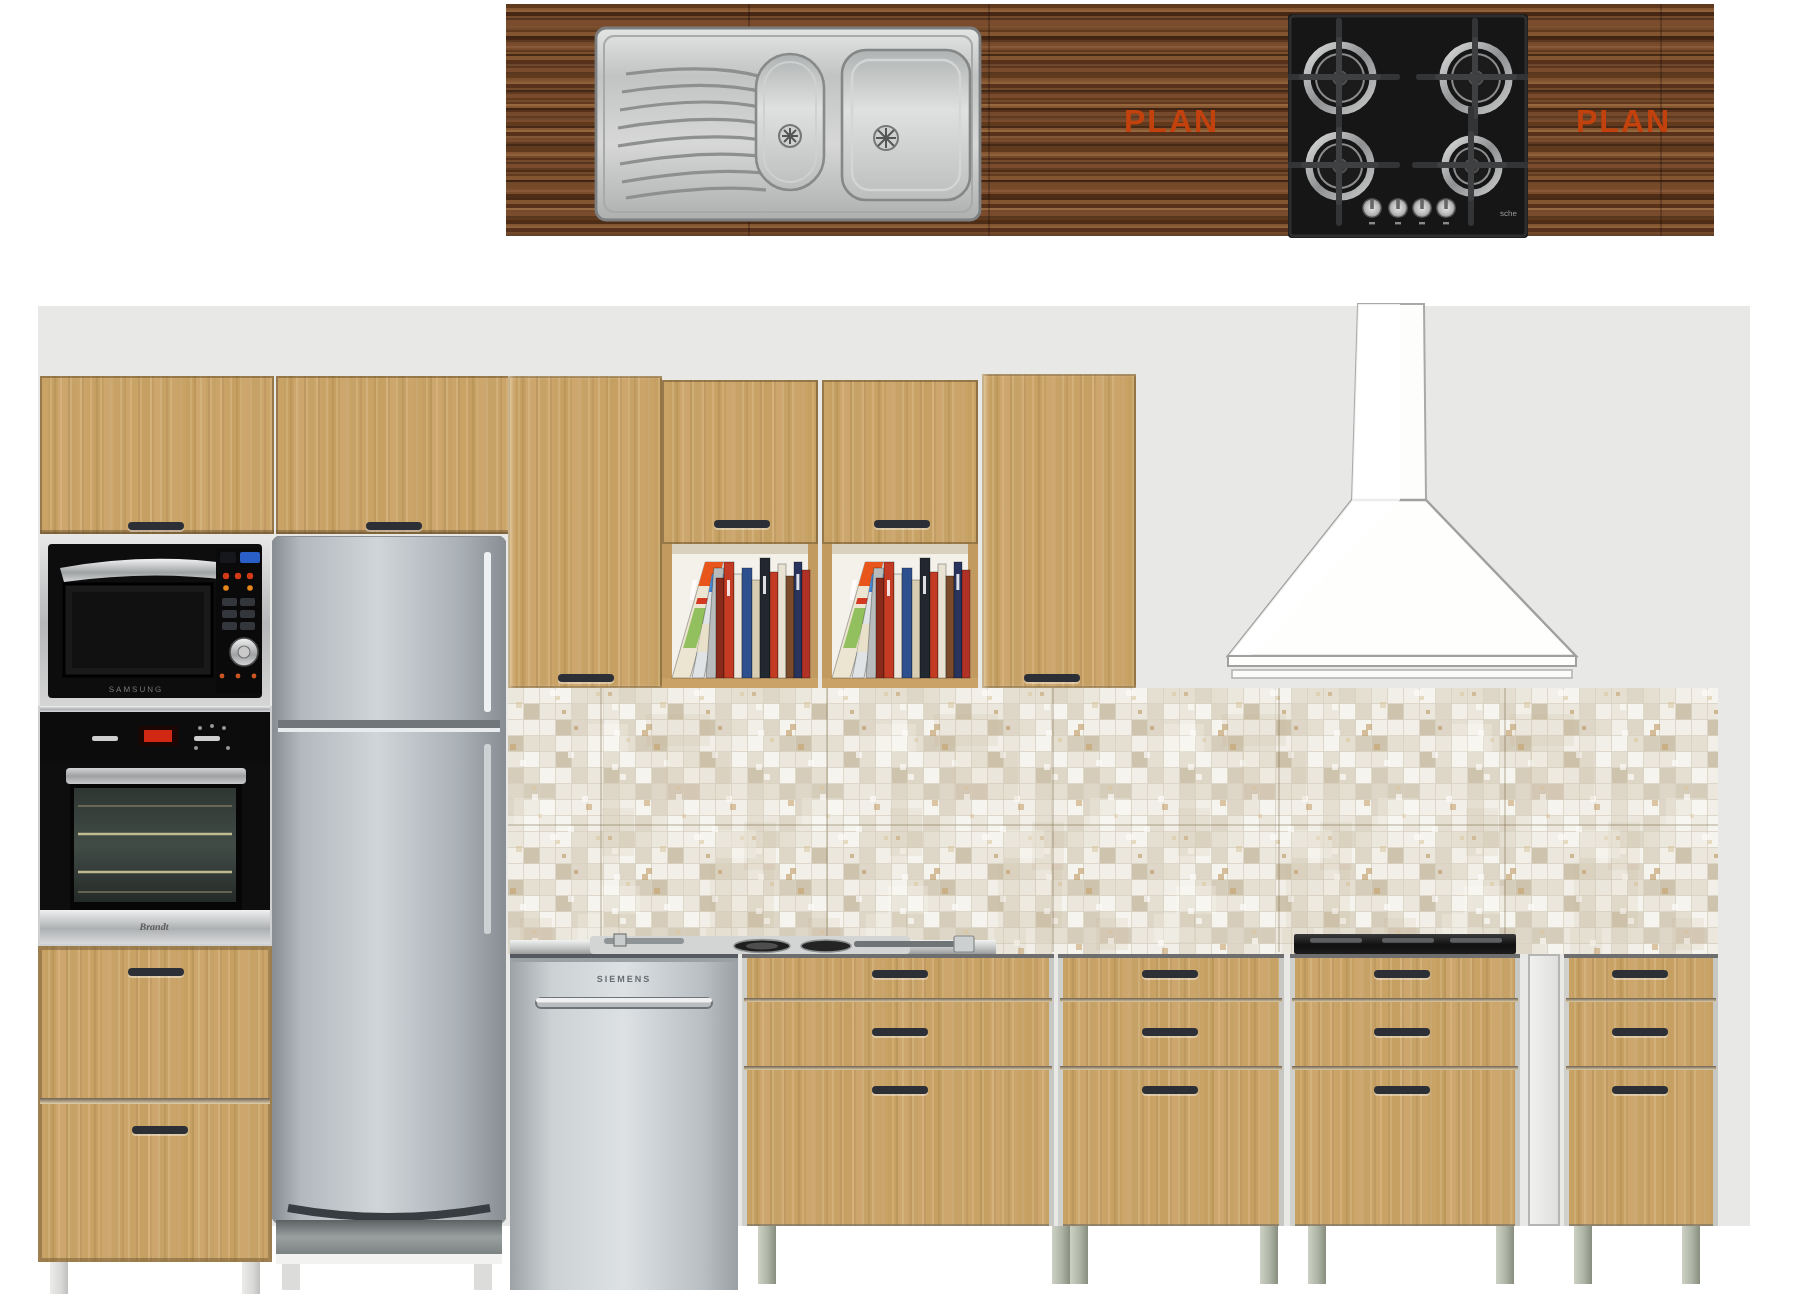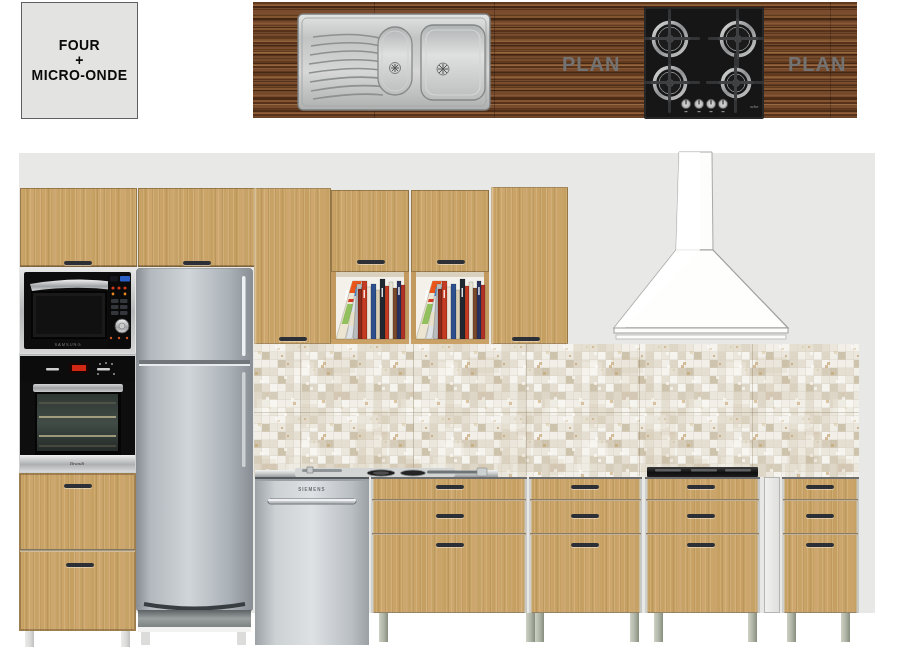--- a/index.html
+++ b/index.html
@@ -9,34 +9,33 @@
  repeating-linear-gradient(90deg,rgba(95,60,20,.09) 0 1px,rgba(0,0,0,0) 1px 7px),
  repeating-linear-gradient(90deg,#c9a266 0 4px,#c5a062 4px 9px,#cca66c 9px 14px,#c7a267 14px 19px,#caa469 19px 23px);
  background-color:#c8a267;}
 .dwood{background:
  repeating-linear-gradient(0deg,rgba(0,0,0,.28) 0 1px,rgba(0,0,0,0) 1px 4px,rgba(255,205,150,.10) 4px 5px,rgba(0,0,0,0) 5px 9px),
  repeating-linear-gradient(0deg,rgba(255,195,125,.16) 0 1px,rgba(0,0,0,0) 1px 6px,rgba(35,14,4,.30) 6px 8px,rgba(0,0,0,0) 8px 13px),
  repeating-linear-gradient(0deg,#744a2b 0 2px,#57311a 2px 4px,#835530 4px 6px,#613a1e 6px 9px,#7a4c2d 9px 12px);}
 .lbl{position:absolute;top:2px;width:115px;height:115px;background:#e3e3e2;border:1px solid #5f5f5f;
  display:flex;align-items:center;justify-content:center;text-align:center;
  font-weight:bold;color:#0a0a0a;font-size:14px;line-height:15px;letter-spacing:.4px;}
-.plan{position:absolute;font-weight:bold;color:#737373;font-size:20px;letter-spacing:1px;}
+.plan{position:absolute;font-weight:bold;color:#c2410c;font-size:16px;letter-spacing:1px;}
 .h{position:absolute;width:28px;height:4px;background:#2c3036;border-radius:2px;box-shadow:0 1px 0 rgba(255,255,255,.4);}
 .leg{position:absolute;top:613px;width:9px;height:29px;background:linear-gradient(90deg,#ccd1c4,#aeb4a5 55%,#878e7e);}
 .wleg{position:absolute;width:9px;background:linear-gradient(90deg,#ebebea,#d9d9d7 60%,#bfbfbd);}
 .unit{position:absolute;top:477px;height:136px;box-shadow:inset 2.5px 0 0 #cfcfcb, inset -2.5px 0 0 #c7c7c3, inset 0 0 0 1px rgba(110,110,105,.6);}
 .unit:before{content:"";position:absolute;left:0;top:0;width:100%;height:2px;background:#6e6e6e;}
 </style></head><body>
 <div id="page">
 
 <div class="abs dwood" style="left:253px;top:2px;width:604px;height:116px;"></div>
 <div class="abs" style="left:374px;top:2px;width:1px;height:116px;background:rgba(20,8,2,.28);"></div>
 <div class="abs" style="left:494px;top:2px;width:1px;height:116px;background:rgba(20,8,2,.25);"></div>
 <div class="abs" style="left:830px;top:2px;width:1px;height:116px;background:rgba(20,8,2,.25);"></div>
-<div class="lbl" style="left:21px;">FOUR<br>+<br>MICRO-ONDE</div>
 <div class="plan" style="left:562px;top:53px;">PLAN</div>
 <div class="plan" style="left:788px;top:53px;">PLAN</div>
 
 <svg class="abs" style="left:297px;top:13px;" width="194" height="98" viewBox="0 0 194 98">
 <defs>
 <linearGradient id="ssk" x1="0" y1="0" x2="0" y2="1">
 <stop offset="0" stop-color="#e3e4e4"></stop>
           <stop offset=".25" stop-color="#c2c4c4"></stop>
 <stop offset=".6" stop-color="#d6d7d6"></stop>
           <stop offset="1" stop-color="#aeb0b0"></stop>

